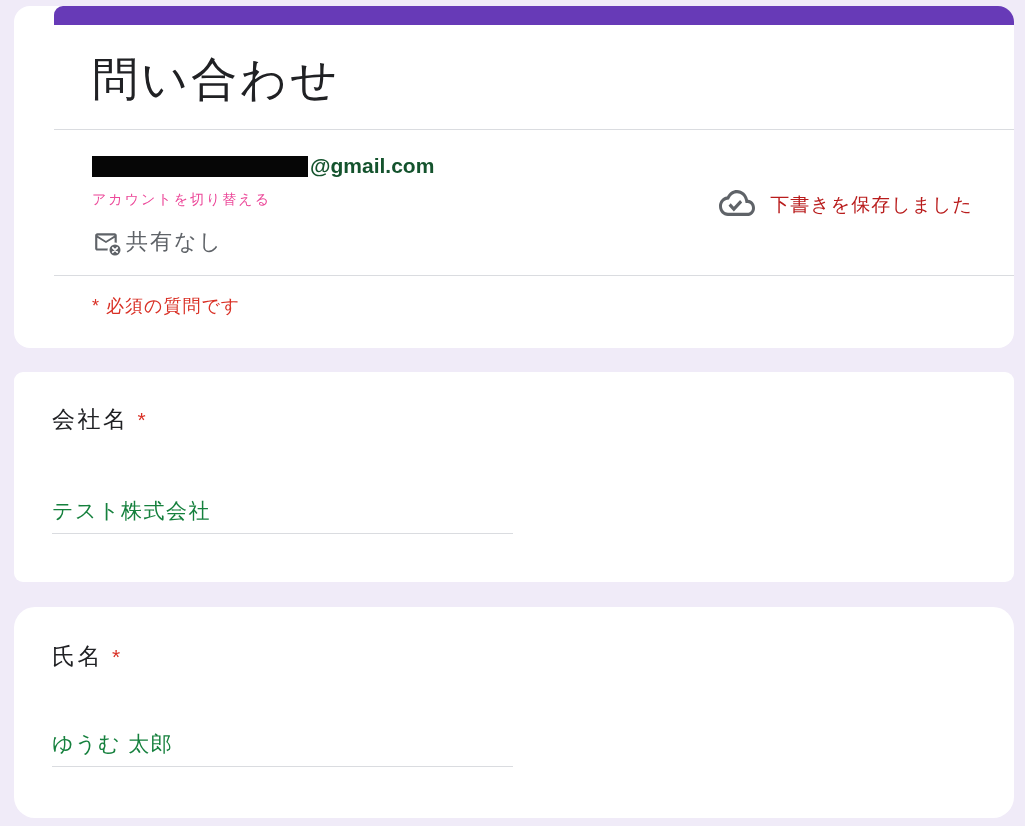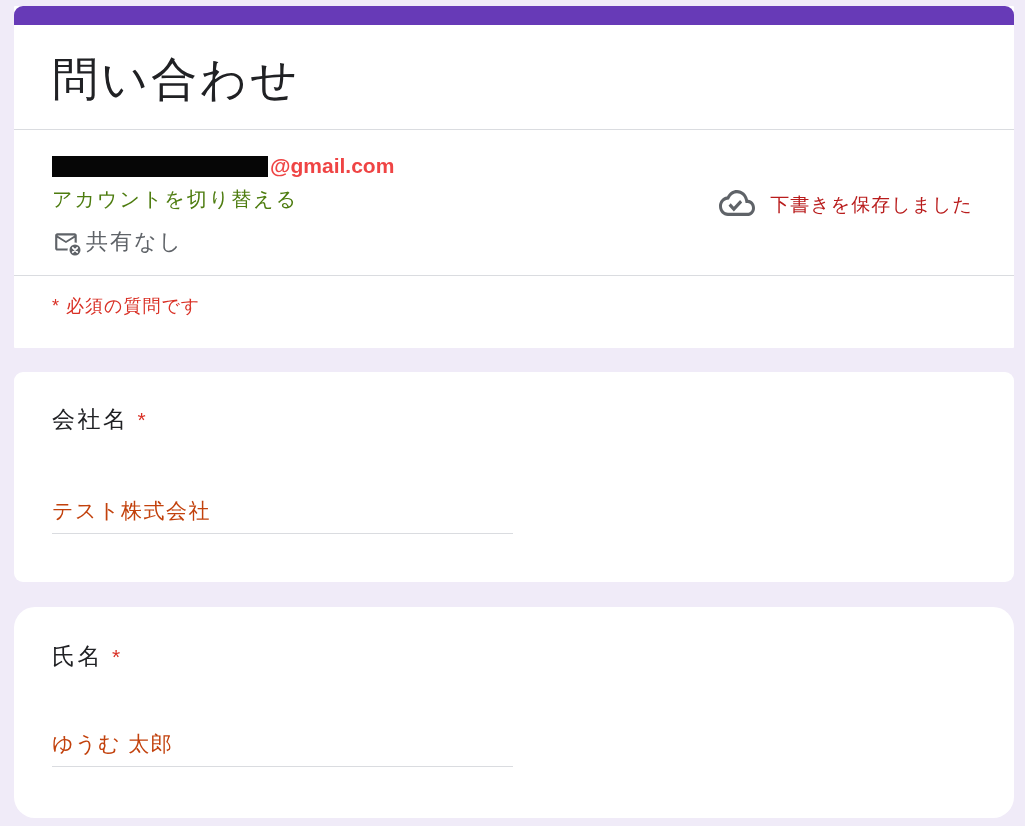--- a/index.html
+++ b/index.html
@@ -17,21 +17,21 @@
     border-radius: 9px;
     overflow: hidden;
   }
 
   
   .accent-bar {
     height: 19px;
     background: #673ab7;
     border-radius: 9px 9px 0 0;
   }
-  .header-card { border-radius: 1px; }
+  .header-card { border-radius: 16px; padding-left: 40px; }
 
   .title-section { padding: 26px 40px 22px 38px; }
   .form-title {
     font-size: 46px;
     line-height: 56px;
     letter-spacing: 3px;
     font-weight: 400;
     color: #202124;
   }
 
@@ -40,37 +40,37 @@
   .account-section {
     display: flex;
     justify-content: space-between;
     align-items: center;
     padding: 22px 41px 18px 38px;
   }
   .email-line {
     font-size: 21px;
     line-height: 28px;
     font-weight: 700;
-    color: #ef4444;
+    color: #14532d;
     display: flex;
     align-items: center;
   }
   .redacted {
     display: inline-block;
     width: 216px; height: 21px;
     background: #060606;
     margin-right: 2px;
   }
   .switch-link {
     display: inline-block;
     margin-top: 5px;
-    font-size: 20px;
+    font-size: 14px;
     line-height: 28px;
     letter-spacing: 2px;
-    color: #4d7c0f;
+    color: #ec4899;
     text-decoration: none;
     cursor: pointer;
   }
   .share-row {
     margin-top: 14px;
     display: flex;
     align-items: center;
     gap: 4px;
   }
   .share-text {
@@ -122,21 +122,21 @@
     border-bottom: 1px solid #dadce0;
     padding-bottom: 8px;
     cursor: text;
   }
   .q-card-1 .answer-line { margin-top: 62px; }
   .q-card-2 .answer-line { margin-top: 58px; }
   .answer-text {
     font-size: 21px;
     line-height: 28px;
     letter-spacing: 1.5px;
-    color: #c2410c;
+    color: #15803d;
     white-space: nowrap;
   }
 </style>
 </head>
 <body>
 
 <div class="page">
 
   <div class="card header-card">
     <div class="accent-bar"></div>

